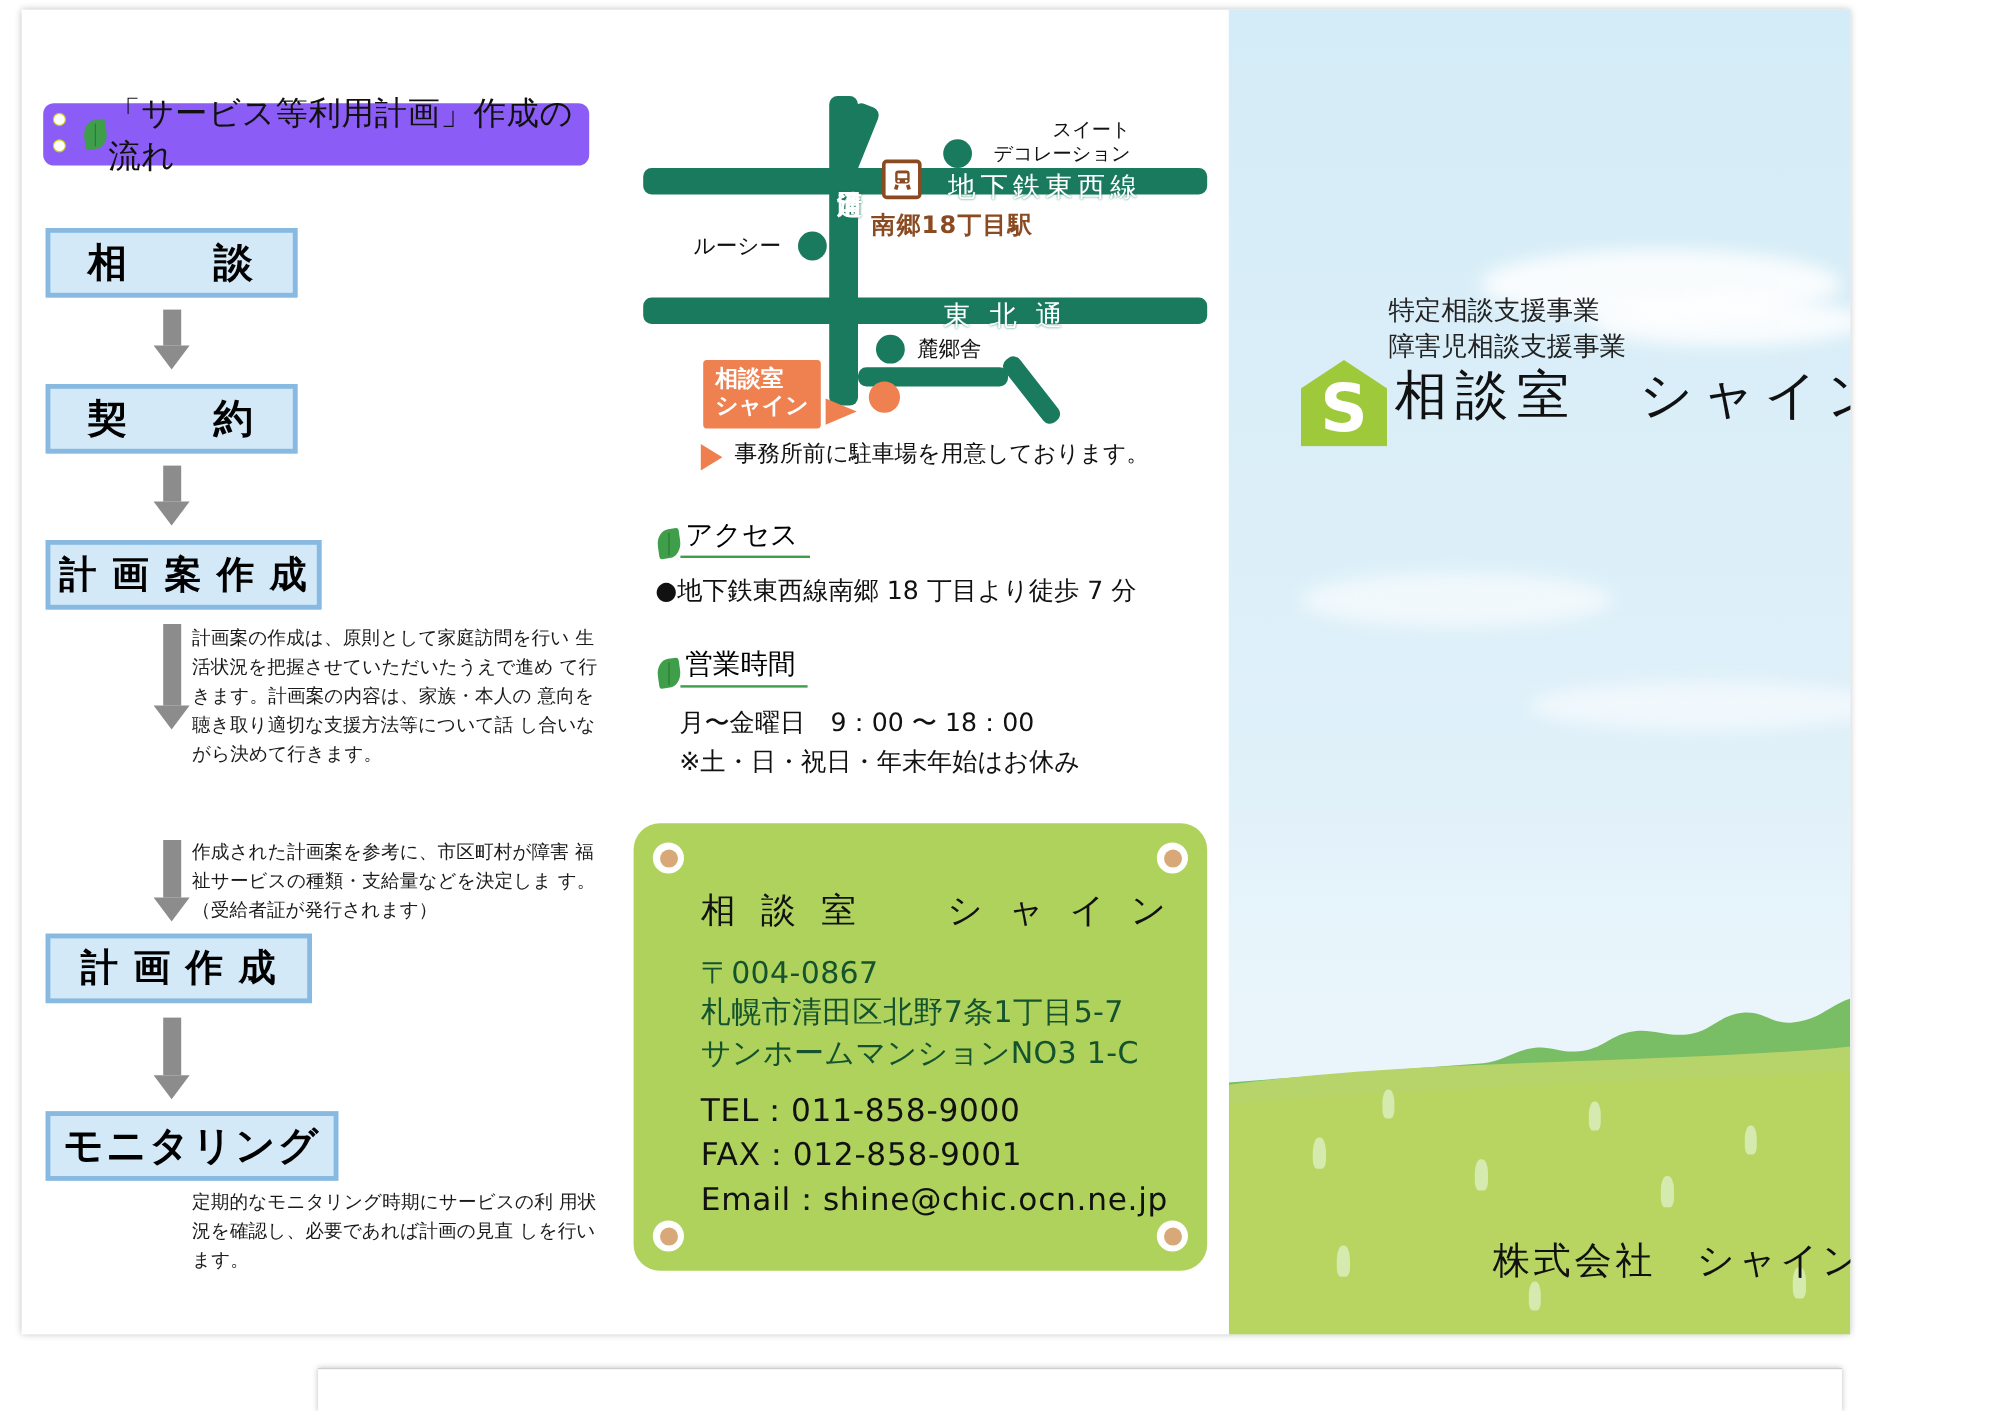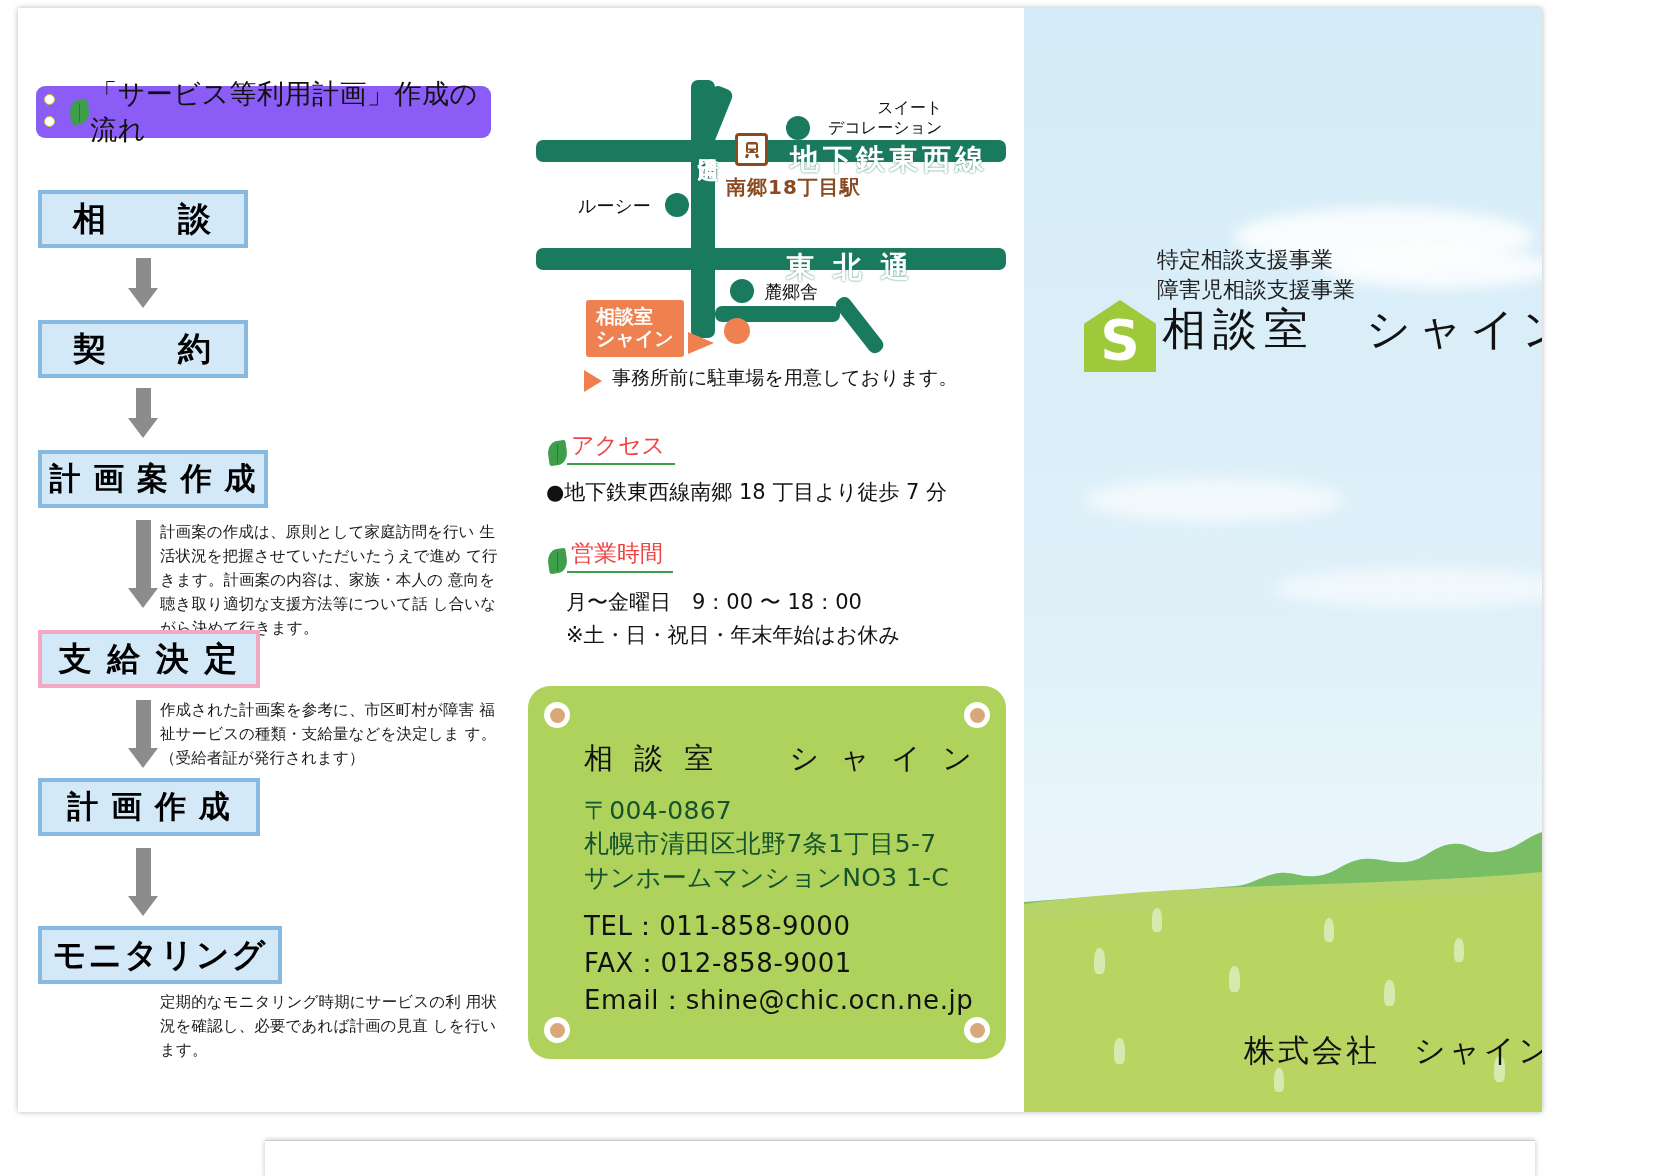--- a/index.html
+++ b/index.html
@@ -41,38 +41,38 @@
   .note{position:absolute;font-size:15.5px;line-height:1.55;color:#1a1a1a;letter-spacing:.1px;}
 
   
   .panel-mid{position:absolute;left:518px;top:8px;width:506px;height:1104px;}
 
   .map{position:absolute;left:10px;top:70px;width:490px;height:290px;}
   .road{position:absolute;background:#1a7a5e;border-radius:7px;}
   .dot{position:absolute;width:24px;height:24px;border-radius:50%;background:#1a7a5e;}
   .dot.orange{background:#ef8050;width:26px;height:26px;}
   .maplabel{position:absolute;font-size:16px;color:#111;line-height:1.25;white-space:pre;}
-  .maproad-label{position:absolute;font-size:29px;font-weight:bold;color:#fff;letter-spacing:4px;
+  .maproad-label{position:absolute;font-size:23px;font-weight:normal;color:#fff;letter-spacing:4px;
         text-shadow:0 0 2px #1a7a5e;white-space:pre;}
   .vert-label{position:absolute;font-size:21px;font-weight:bold;color:#fff;writing-mode:vertical-rl;
         letter-spacing:1px;text-shadow:0 0 2px #1a7a5e;}
   .station-box{position:absolute;width:33px;height:33px;box-sizing:border-box;border:3px solid #8a4a22;
         border-radius:4px;background:#fff;display:flex;align-items:center;justify-content:center;}
   .station-name{position:absolute;font-size:20px;font-weight:bold;color:#8a4a22;white-space:nowrap;letter-spacing:1px;}
   .callout{position:absolute;background:#ef8050;color:#fff;font-size:19px;font-weight:bold;
         line-height:1.15;padding:6px 10px 7px;border-radius:3px;white-space:pre;}
   .callout-tail{position:absolute;width:0;height:0;border-top:11px solid transparent;
         border-bottom:11px solid transparent;border-left:26px solid #ef8050;}
 
   .tri{position:absolute;width:0;height:0;border-top:11px solid transparent;
         border-bottom:11px solid transparent;border-left:18px solid #ef7f4e;}
   .park-note{position:absolute;font-size:19px;color:#111;}
 
   .sechead{position:absolute;display:flex;align-items:flex-end;}
-  .sechead .txt{font-size:23px;color:#ef4444;padding:0 10px 2px 4px;border-bottom:2.5px solid #3f9e49;}
+  .sechead .txt{font-size:23px;color:#000000;padding:0 10px 2px 4px;border-bottom:2.5px solid #3f9e49;}
   .secbody{position:absolute;font-size:21px;color:#111;line-height:1.55;white-space:pre-line;}
 
   .greenbox{position:absolute;left:10px;top:678px;width:478px;height:373px;background:#aed25c;
         border-radius:22px;}
   .gb-hole{position:absolute;width:26px;height:26px;border-radius:50%;background:#fff;
         display:flex;align-items:center;justify-content:center;}
   .gb-hole i{width:15px;height:15px;border-radius:50%;background:#d8a878;display:block;}
   .gb-title{position:absolute;left:56px;top:53px;font-size:29px;font-weight:500;color:#111;letter-spacing:6px;white-space:pre;}
   .gb-addr{position:absolute;left:56px;top:108px;font-size:25px;color:#14532d;line-height:1.33;white-space:pre-line;letter-spacing:.3px;}
   .gb-contact{position:absolute;left:56px;top:222px;font-size:26px;color:#111;line-height:1.42;white-space:pre-line;letter-spacing:.6px;}
@@ -132,23 +132,20 @@
     <div class="arrow" style="left:110px;top:512px;">
       <div class="stem" style="height:68px;"></div>
         <div class="head"></div>
     </div>
     <div class="note" style="left:142px;top:512px;width:340px;">計画案の作成は、原則として家庭訪問を行い
 生活状況を把握させていただいたうえで進め
 て行きます。計画案の内容は、家族・本人の
 意向を聴き取り適切な支援方法等について話
 し合いながら決めて行きます。</div>
 
-    <div class="fbox pink" style="left:20px;top:622px;width:222px;height:58px;">
-      <span>支 給 決 定</span>
-    </div>
     <div class="arrow" style="left:110px;top:692px;">
       <div class="stem" style="height:48px;"></div>
         <div class="head"></div>
     </div>
     <div class="note" style="left:142px;top:690px;width:340px;">作成された計画案を参考に、市区町村が障害
 福祉サービスの種類・支給量などを決定しま
 す。（受給者証が発行されます）</div>
 
     <div class="fbox wide" style="left:20px;top:770px;width:222px;height:58px;">
       <span>計 画 作 成</span>

